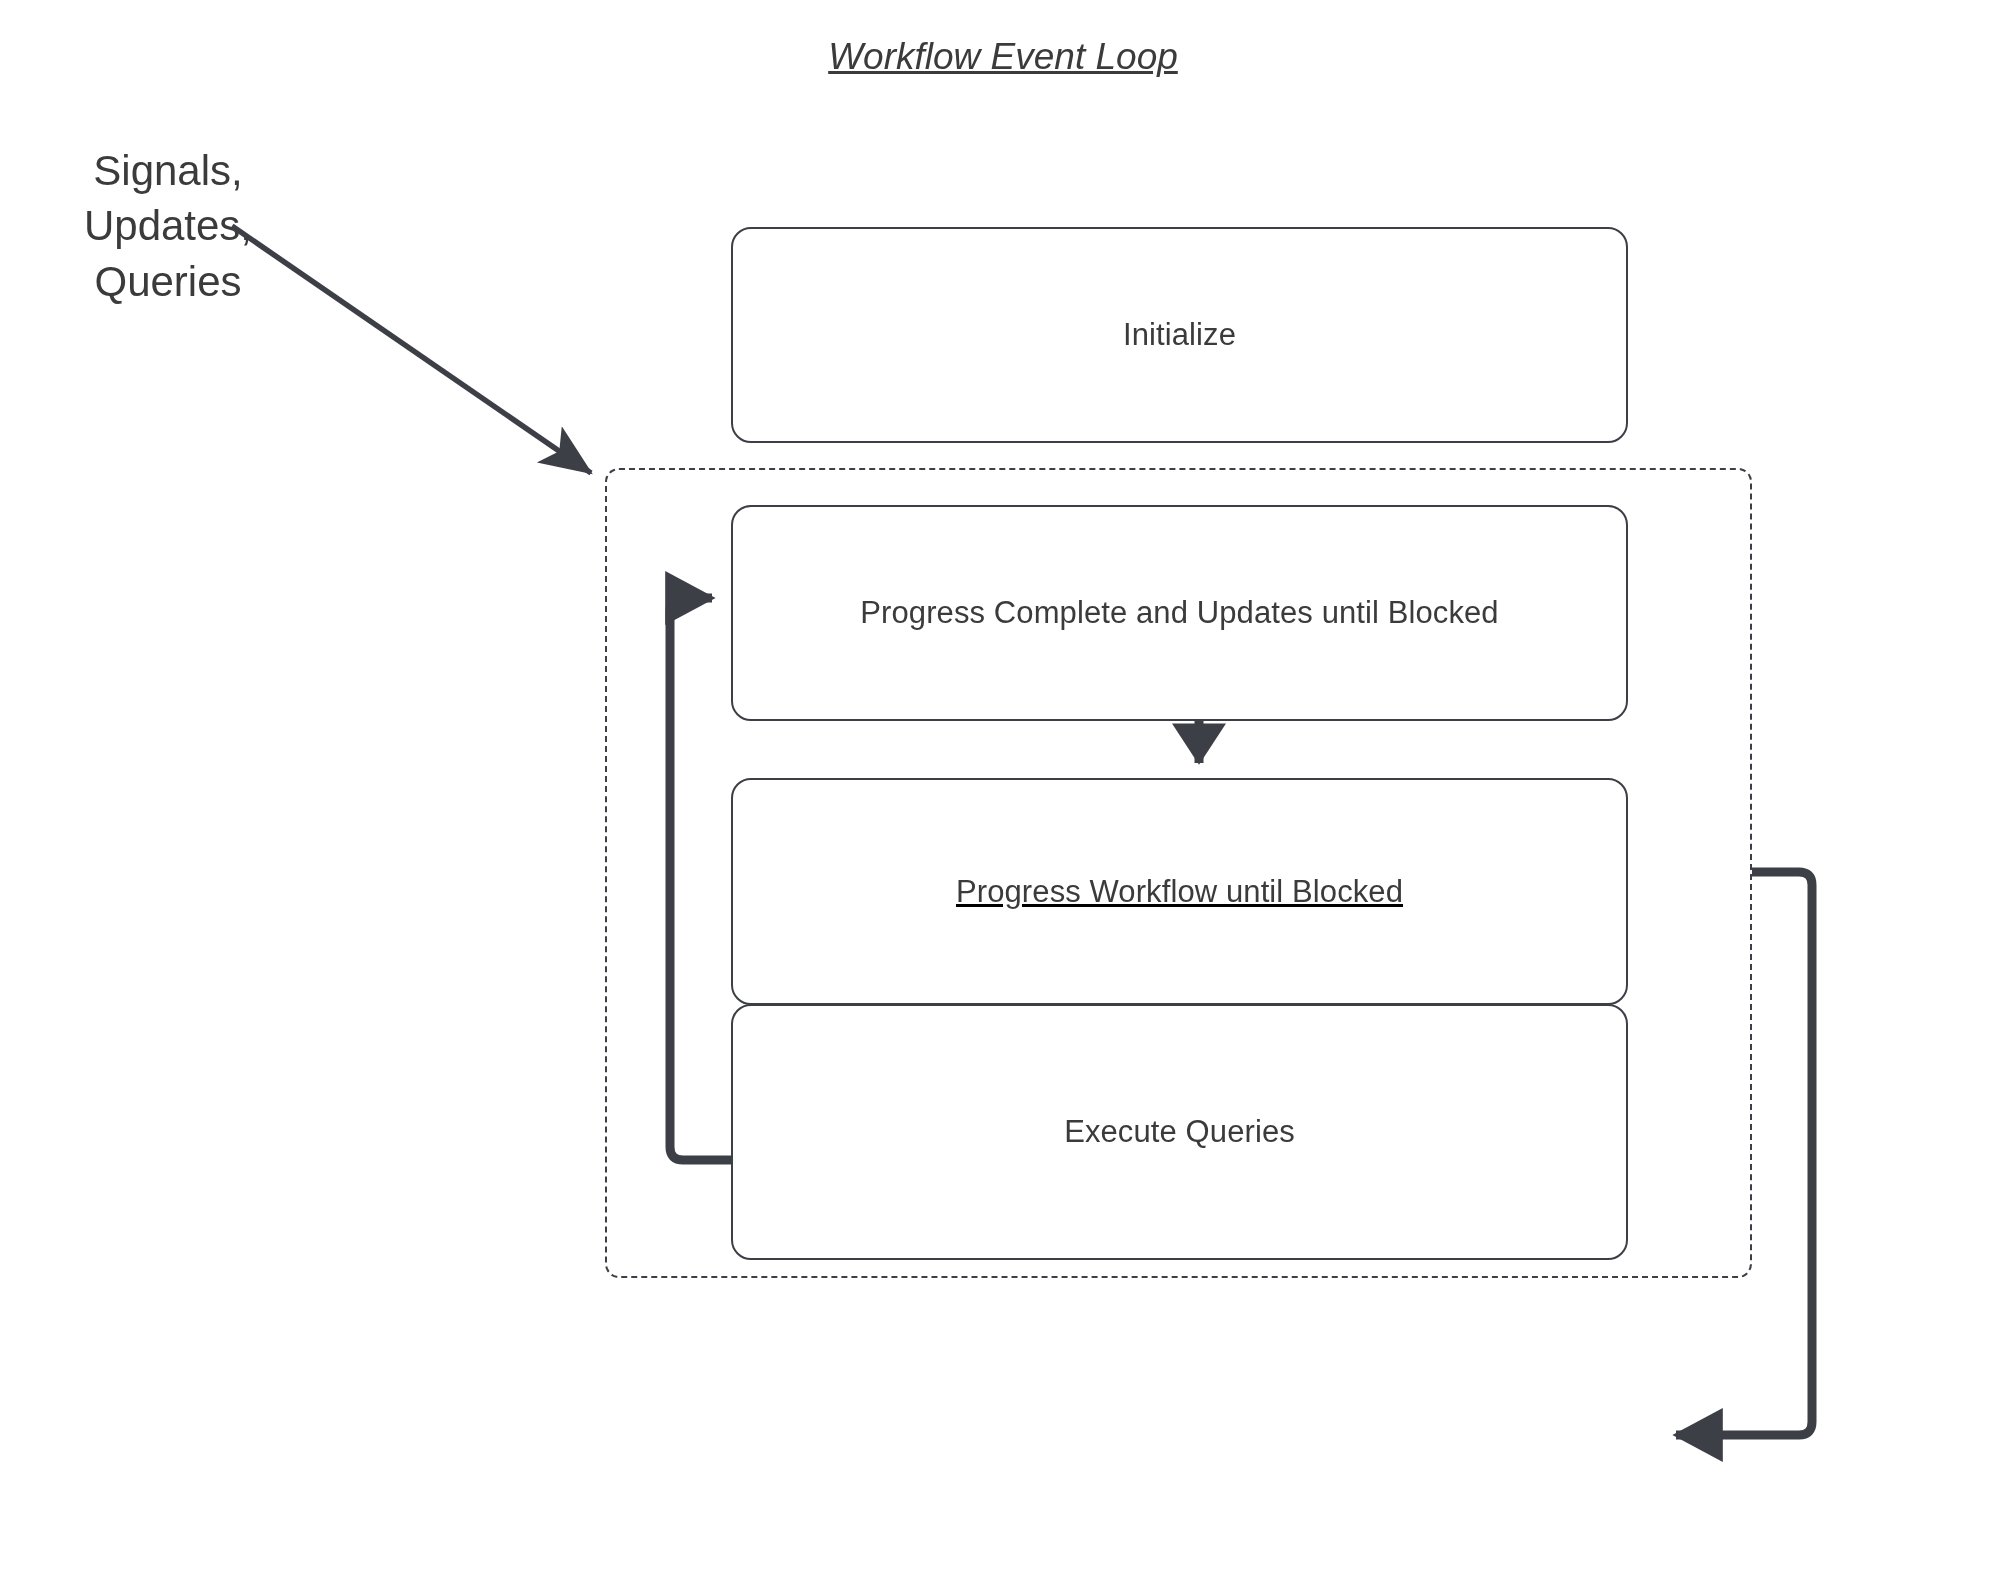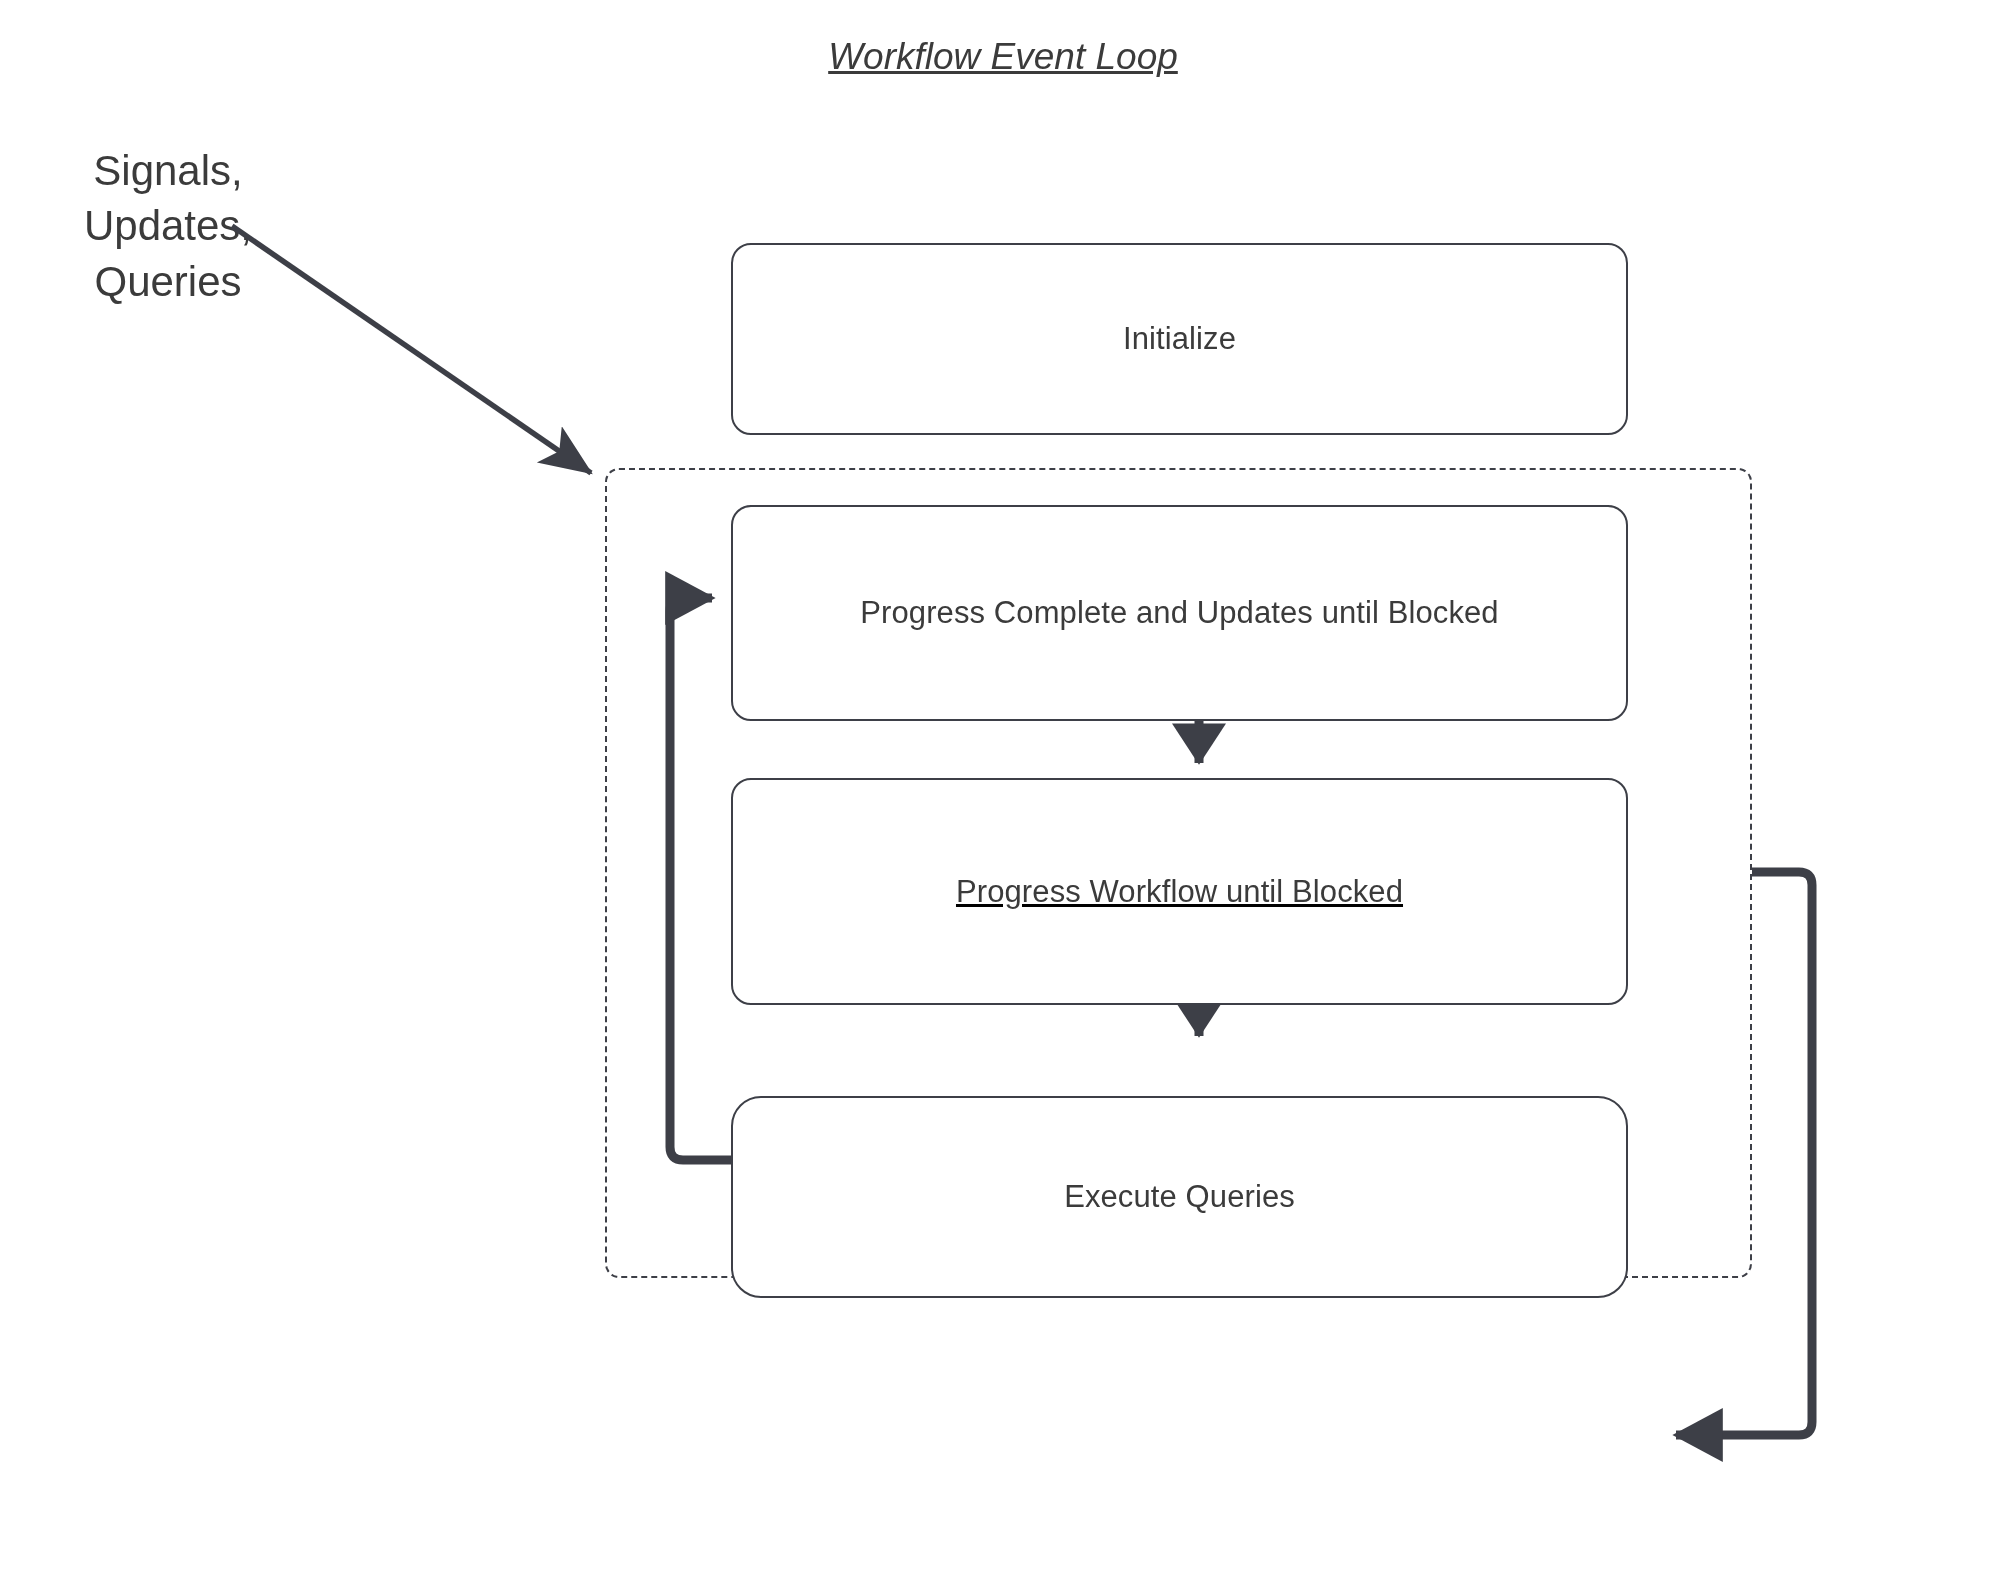--- a/index.html
+++ b/index.html
@@ -65,24 +65,24 @@
     position: absolute;
     left: 18px;
     top: 143px;
     width: 300px;
     text-align: center;
     font-size: 42px;
     color: #3b3b3b;
     line-height: 1.32;
   }
   
-  #node-initialize { left: 731px;  top: 227px;  width: 897px; height: 192px; margin-top: 16px; }
+  #node-initialize { left: 731px;  top: 227px;  width: 897px; height: 216px; }
   #node-progress-signals { left: 731px; top: 505px; width: 897px; height: 216px; }
   #node-progress-workflow { left: 731px; top: 778px; width: 897px; height: 227px; text-decoration: underline; }
-  #node-execute-queries { left: 731px; top: 1096px; width: 897px; height: 202px; border-radius: 30px; }
+  #node-execute-queries { left: 731px; top: 1004px; width: 897px; height: 256px; }
   #node-complete-workflow { left: 731px; top: 1326px; width: 897px; height: 216px; }
   #group-loop { left: 605px; top: 468px; width: 1147px; height: 810px; }
 </style>
 </head>
 <body>
 
 <div id="canvas">
 
   <div id="diagram-title">Workflow Event Loop</div>
 

